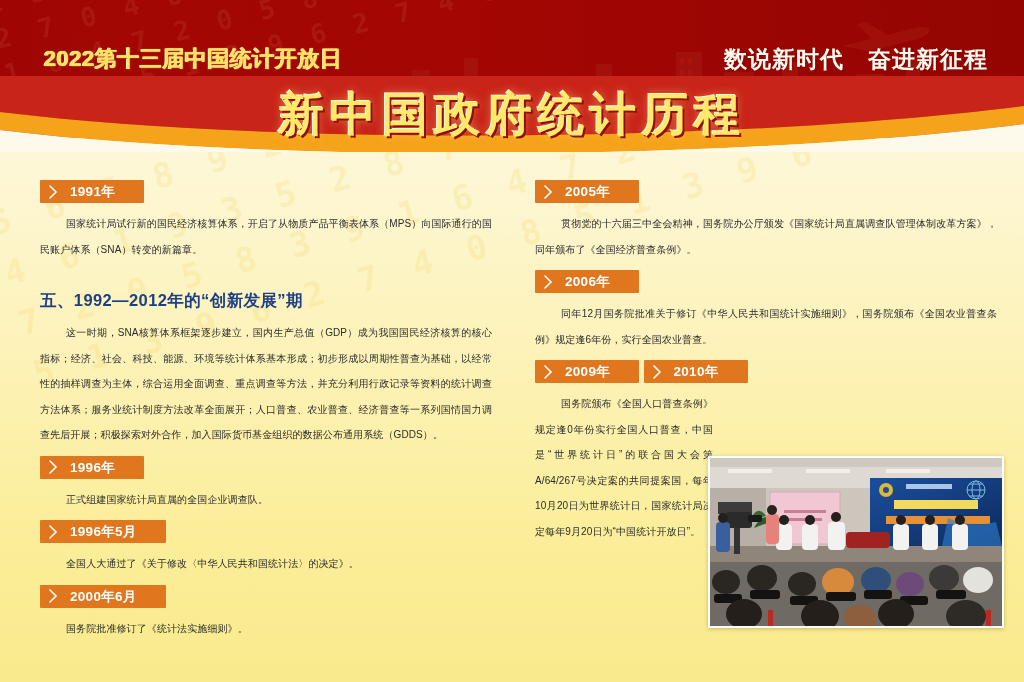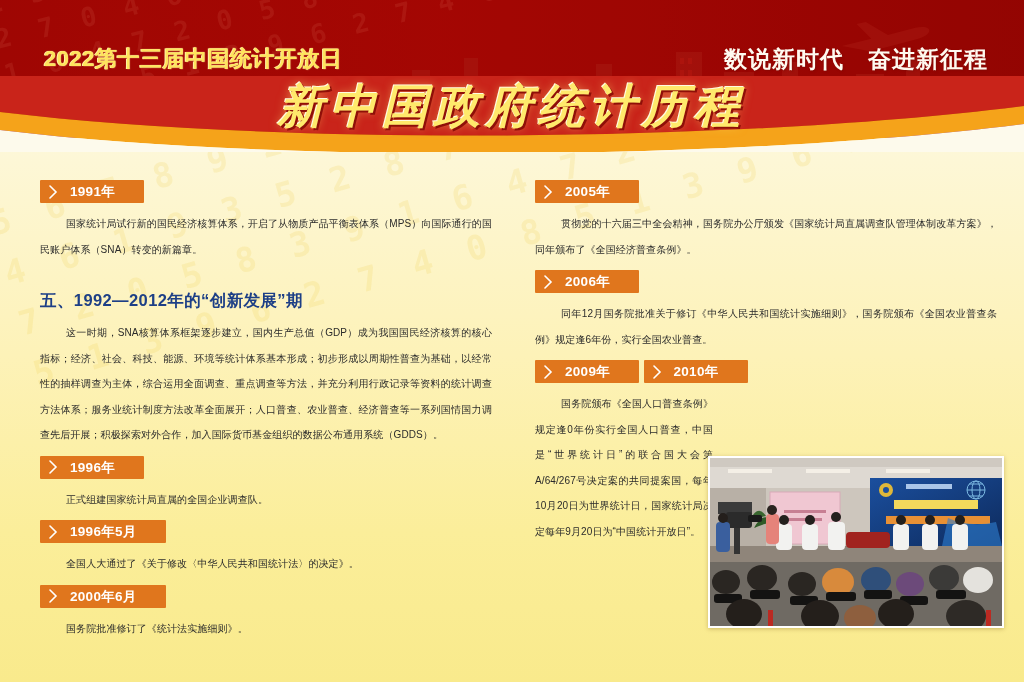--- a/index.html
+++ b/index.html
@@ -60,23 +60,23 @@
     white-space:nowrap;
   }
   .hdr-right{
     position:absolute;right:36px;top:44px;
     font-size:23px;font-weight:700;letter-spacing:1px;
     color:#fffaf0;font-family:"DejaVu Serif",serif;
     text-shadow:1px 1px 2px rgba(120,10,5,.6);
     white-space:nowrap;
   }
   .hdr-title{
-    position:absolute;left:0;right:0;top:76px;text-align:center;
+    position:absolute;left:0;right:0;top:84px;text-align:center;
     font-size:46px;font-weight:700;letter-spacing:6px;
-    font-family:"DejaVu Serif",serif;font-style:italic;
+    font-family:"DejaVu Serif",serif;
     color:#ffe96b;
     text-shadow:
       2px 2px 0 #8f0f08, -1px -1px 0 #fffbe0,
       0 0 10px rgba(255,230,120,.55);
     white-space:nowrap;
   }
 
   
   .col{position:absolute;top:180px;}
   .col-left{left:40px;width:452px;}

